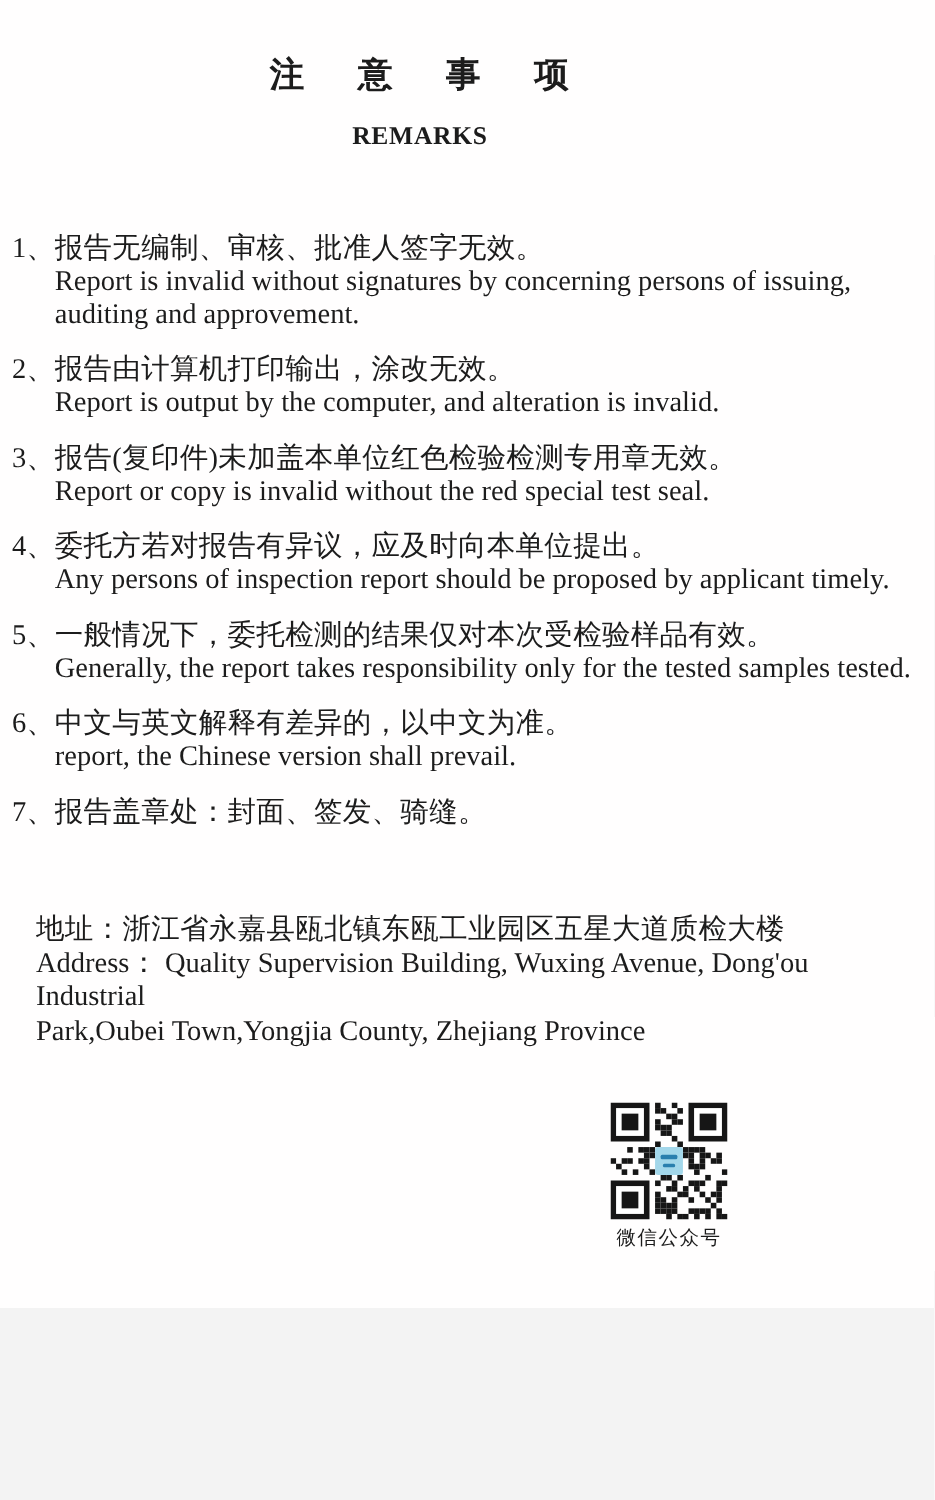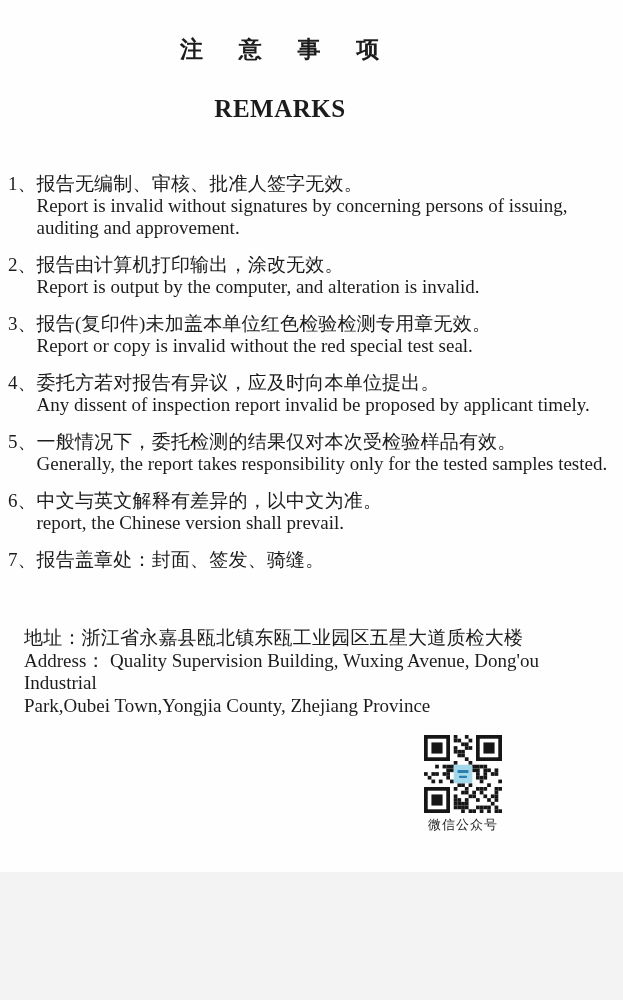--- a/index.html
+++ b/index.html
@@ -12,40 +12,40 @@
     font-family:"Liberation Serif","DejaVu Serif",serif;
     overflow:hidden;
   }
   
   .title-block{width:560px;margin:0;padding-top:37px;text-align:center;}
   .title-zh{
     font-size:23px;font-weight:bold;line-height:25px;
     word-spacing:28px;letter-spacing:1px;margin:0;
   }
   .title-en{
-    font-size:25px;font-weight:bold;line-height:24px;
-    letter-spacing:.5px;margin:35px 0 0 0;
+    font-size:17px;font-weight:bold;line-height:24px;
+    letter-spacing:.5px;margin:17px 0 0 0;
   }
   
   .remark-list{margin-top:52px;padding-left:8px;}
   .remark-item{display:flex;margin-bottom:15px;font-size:19px;line-height:22px;}
   .remark-num{flex:0 0 26px;}
   .remark-body{flex:1;max-width:572px;}
   .zh-line{letter-spacing:.2px;}
   .en-line{}
   
   .address-block{margin-top:56px;padding-left:24px;font-size:19px;line-height:22.5px;max-width:585px;}
   .contact-block{margin-top:18px;padding-left:24px;}
   .contact-row{font-size:19px;line-height:22px;margin-bottom:20px;white-space:pre;}
   .contact-value{
     font-family:"Liberation Mono","DejaVu Sans Mono",monospace;
     font-size:17px;letter-spacing:.5px;
   }
   
-  .qr-block{position:absolute;left:423px;top:735px;width:80px;text-align:center;}
+  .qr-block{position:absolute;left:406px;top:735px;width:80px;text-align:center;}
   .qr-code{width:78px;height:78px;margin:0 auto;}
   .qr-caption{margin-top:5px;font-size:13px;letter-spacing:1px;line-height:14px;}
 </style>
 </head>
 <body>
 
 <div class="page">
 
   <div class="title-block">
     <div class="title-zh">注 意 事 项</div>
@@ -76,21 +76,21 @@
       <div class="remark-body">
         <div class="zh-line">报告(复印件)未加盖本单位红色检验检测专用章无效。</div>
         <div class="en-line">Report or copy is invalid without the red special test seal.</div>
       </div>
     </div>
 
     <div class="remark-item">
       <div class="remark-num">4、</div>
       <div class="remark-body">
         <div class="zh-line">委托方若对报告有异议，应及时向本单位提出。</div>
-        <div class="en-line">Any dissent of inspection report invalid be proposed by applicant timely.</div>
+        <div class="en-line">Any persons of inspection report should be proposed by applicant timely.</div>
       </div>
     </div>
 
     <div class="remark-item">
       <div class="remark-num">5、</div>
       <div class="remark-body">
         <div class="zh-line">一般情况下，委托检测的结果仅对本次受检验样品有效。</div>
         <div class="en-line">Generally, the report takes responsibility only for the tested samples tested.</div>
       </div>
     </div>

